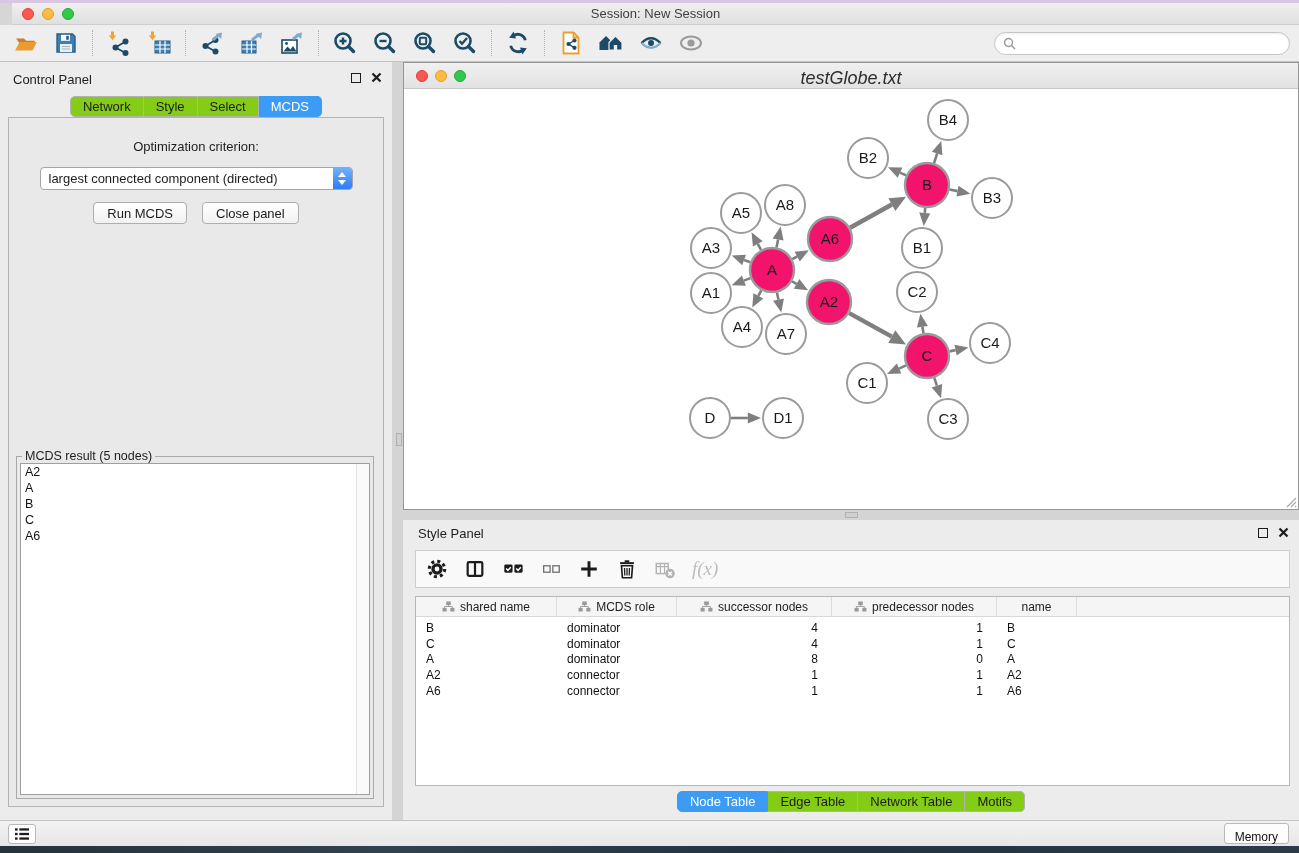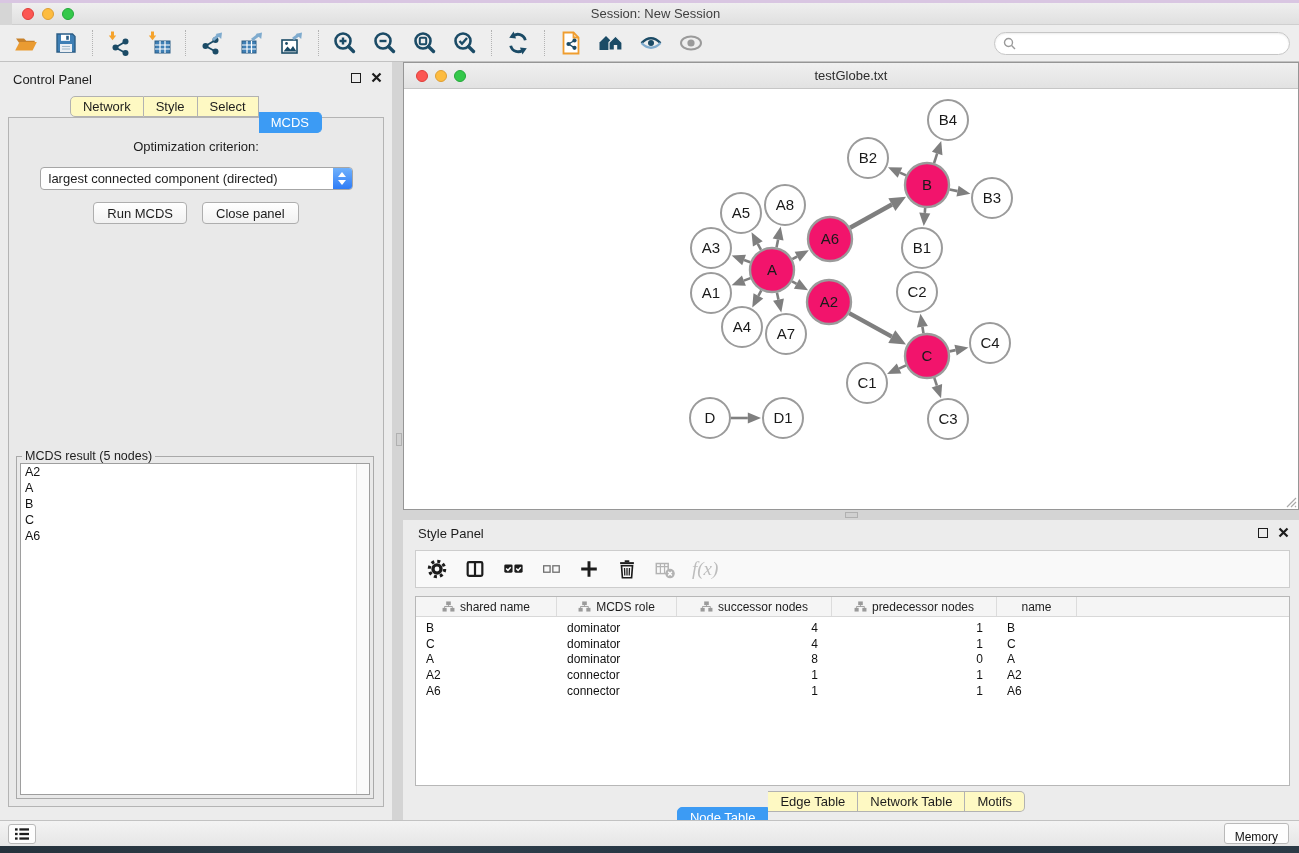--- a/index.html
+++ b/index.html
@@ -30,25 +30,25 @@
 
   
   .workspace { position:absolute; top:62px; left:0; right:0; bottom:33px; background:#d4d4d4; }
 
   
   .control-panel { position:absolute; left:0; top:62px; width:392px; height:758px; background:#ececec; }
   .panel-title { position:absolute; left:13px; top:10px; font-size:13px; color:#1d1d1d; }
   .panel-icons { position:absolute; right:10px; top:10px; display:flex; gap:10px; align-items:center; }
   .float-icon { width:10px; height:10px; border:1.6px solid #1c1c1c; display:inline-block; }
   .tabs { display:flex; }
-  .tab { padding:0 12px; height:21px; line-height:20px; background:#fef9c3; border:1px solid #b2b2b2;
+  .tab { padding:0 12px; height:21px; line-height:20px; background:#84cc16; border:1px solid #b2b2b2;
     border-left:none; font-size:13px; color:#1d1d1d; cursor:pointer; }
   .tab:first-child { border-left:1px solid #b2b2b2; border-radius:5px 0 0 5px; }
   .tab:last-child { border-radius:0 5px 5px 0; }
-  .tab.active { background:#3c9bf4; border-color:#3c9bf4; color:#fff;margin-top:16px; }
+  .tab.active { background:#3c9bf4; border-color:#3c9bf4; color:#fff; }
   #control-tabs { position:absolute; top:34px; left:0; right:0; display:flex; justify-content:center; z-index:3; }
   .cp-box { position:absolute; left:8px; right:8px; top:55px; bottom:13px; border:1px solid #b4b4b4; background:#e9e9e9; }
   .opt-label { margin-top:21px; text-align:center; font-size:13px; color:#1d1d1d; }
   .combo { margin:13px auto 0; width:313px; height:23px; background:#fff; border:1px solid #a6a6a6;
     border-radius:4px; position:relative; cursor:pointer; }
   .combo .combo-text { position:absolute; left:8px; top:3px; font-size:13px; color:#1d1d1d; white-space:nowrap; }
   .combo .stepper { position:absolute; right:0; top:0; bottom:0; width:19px; border-radius:0 3px 3px 0;
     background:linear-gradient(#6fb1fc,#2f7cf6); }
   .stepper .up, .stepper .dn { position:absolute; left:5px; width:0; height:0;
     border-left:4.5px solid transparent; border-right:4.5px solid transparent; }
@@ -67,21 +67,21 @@
 
   
   .vsplit-handle { position:absolute; left:396px; top:433px; width:6px; height:13px; background:#d0d0d0; border:1px solid #b0b0b0; }
   .hsplit-handle { position:absolute; left:845px; top:512px; width:13px; height:6px; background:#d0d0d0; border:1px solid #b0b0b0; }
 
   
   .network-window { position:absolute; left:403px; top:62px; width:896px; height:448px;
     border:1px solid #969696; background:#fff; }
   .nw-titlebar { position:absolute; top:0; left:0; right:0; height:26px;
     background:linear-gradient(#f0f0f0,#e2e2e2); border-bottom:1px solid #c6c6c6; }
-  .nw-titlebar .title { position:absolute; left:0; right:0; top:5px; text-align:center; font-size:13px; color:#2d2d2d; }
+  .nw-titlebar .title { position:absolute; left:0; right:0; top:5px; text-align:center; font-size:18px; color:#2d2d2d;font-style:italic; }
   .nw-titlebar .tl { top:7px; }
   .nw-titlebar .tl.red{left:12px;} .nw-titlebar .tl.yellow{left:31px;} .nw-titlebar .tl.green{left:50px;}
   .nw-canvas { position:absolute; top:26px; left:0; right:0; bottom:0; background:#fff; }
   .nw-canvas svg { width:100%; height:100%; }
   .gripper { position:absolute; right:1px; bottom:1px; }
 
   
   .table-panel { position:absolute; left:403px; top:520px; width:896px; height:300px; background:#ececec; }
   .tp-toolbar { position:absolute; left:12px; right:9px; top:30px; height:38px; background:#f9f9f9;
     border:1px solid #cdcdcd; display:flex; align-items:center; padding-left:10px; gap:16px; }

